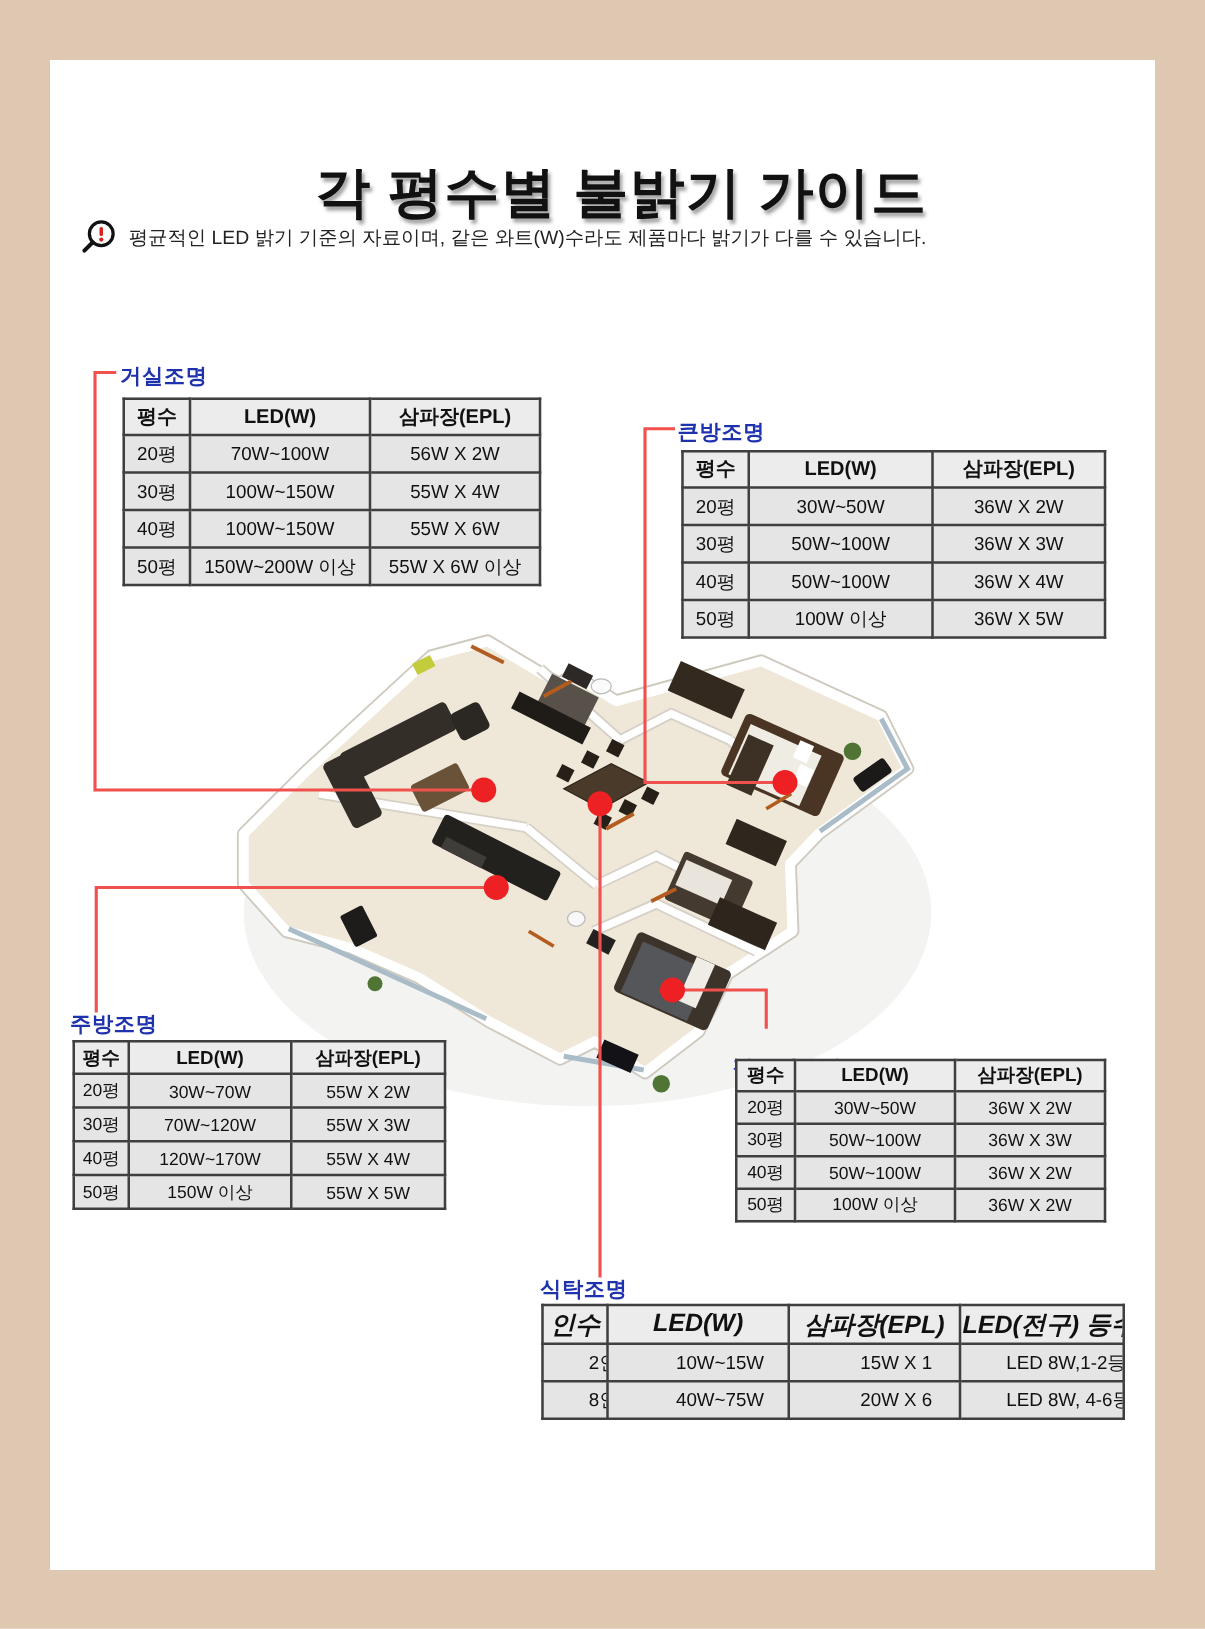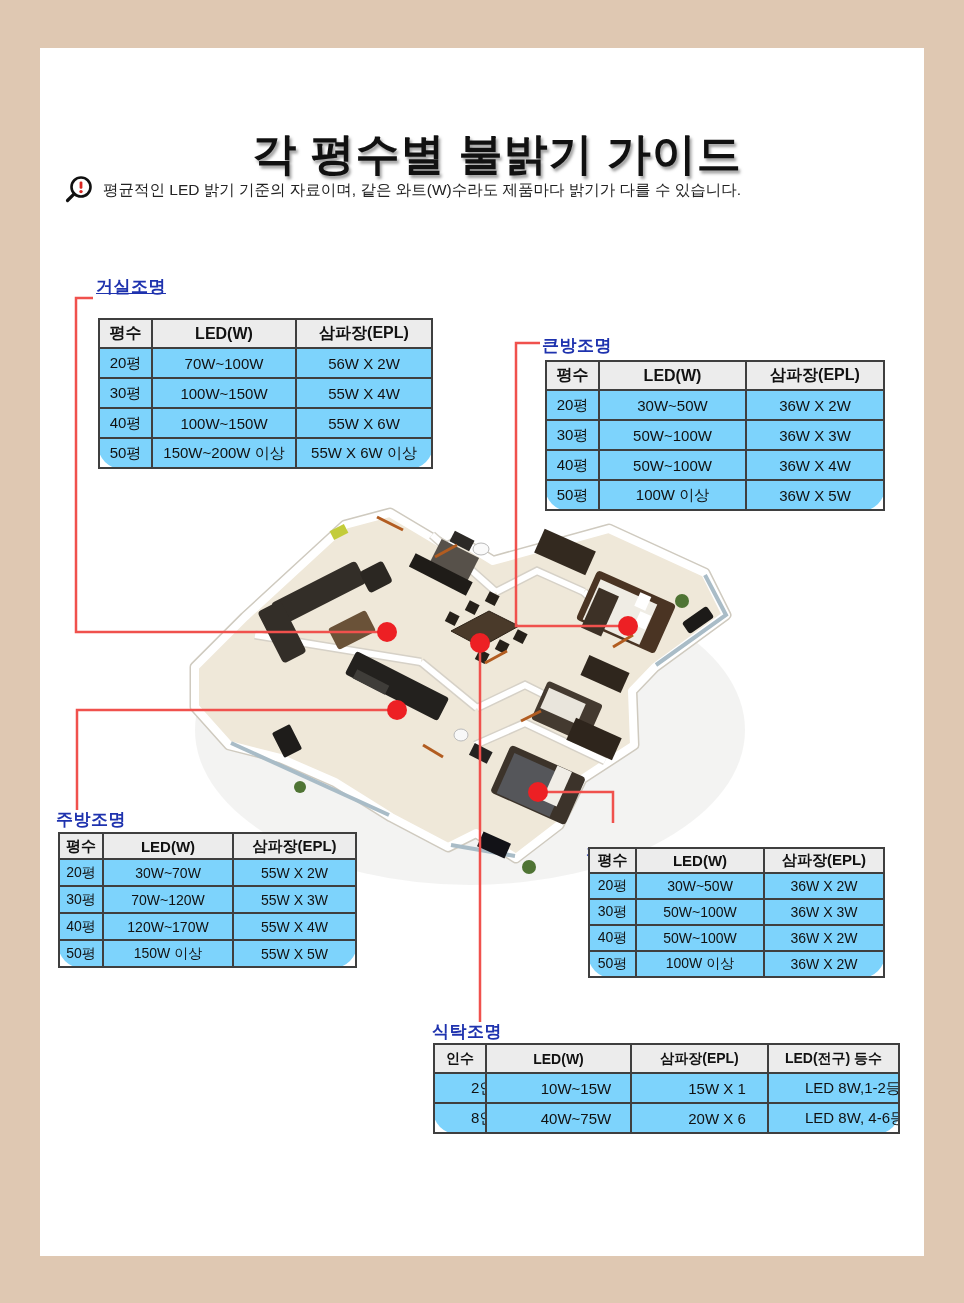--- a/index.html
+++ b/index.html
@@ -21,31 +21,31 @@
   }
   .notice{
     position:absolute;left:0;top:174px;width:804px;
     display:flex;align-items:center;justify-content:center;gap:8px;
   }
   .notice-text{font-size:15.5px;color:#222;}
   .grouplabel{
     position:absolute;font-size:17px;font-weight:bold;color:#1e32ae;
     letter-spacing:.5px;white-space:nowrap;
   }
-  table{border-collapse:collapse;position:absolute;table-layout:fixed;background:#7dd3fc;border-radius:24px;}
+  table{border-collapse:collapse;position:absolute;table-layout:fixed;background:#e5e5e5;}
   th,td{border:2px solid #3f3f3f;text-align:center;vertical-align:middle;
     overflow:hidden;white-space:nowrap;color:#111;}
   th{background:#ececec;font-weight:bold;}
   .t-lg th{height:25px;font-size:16px;}
   .t-lg td{height:26px;font-size:15px;}
   .t-km th{height:22px;font-size:15px;}
   .t-km td{height:23px;font-size:14px;}
   .t-sm th{height:21px;font-size:15px;}
   .t-sm td{height:22px;font-size:14px;}
-  .t-dn th{height:25px;font-size:14px;}
+  .t-dn th{height:25px;font-size:20px;font-style:italic;}
   .t-dn td{height:26px;font-size:15px;padding-left:36px;}
   svg{position:absolute;}
   .overlay{pointer-events:none;}
 </style>
 </head>
 <body>
 
 <div class="panel"></div>
 
 <h1 class="title">각 평수별 불밝기 가이드</h1>
@@ -178,21 +178,21 @@
   </g>
   <g fill="#ed2024">
     <circle cx="387" cy="632" r="10"></circle>
     <circle cx="480" cy="643" r="10"></circle>
     <circle cx="628" cy="626" r="10"></circle>
     <circle cx="397" cy="710" r="10"></circle>
     <circle cx="538" cy="792" r="10"></circle>
   </g>
 </svg>
 
-<div class="grouplabel" style="left:96px;top:275px;text-decoration:underline;">거실조명</div>
+<div class="grouplabel" style="left:96px;top:289px;">거실조명</div>
 <table class="t-lg" style="left:98px;top:318px;width:333px;">
     <colgroup>
       <col style="width: 53px;">
       <col style="width: 144px;">
       <col style="width: 136px;">
     </colgroup>
     <thead>
       <tr>
         <th>평수</th>
         <th>LED(W)</th>

